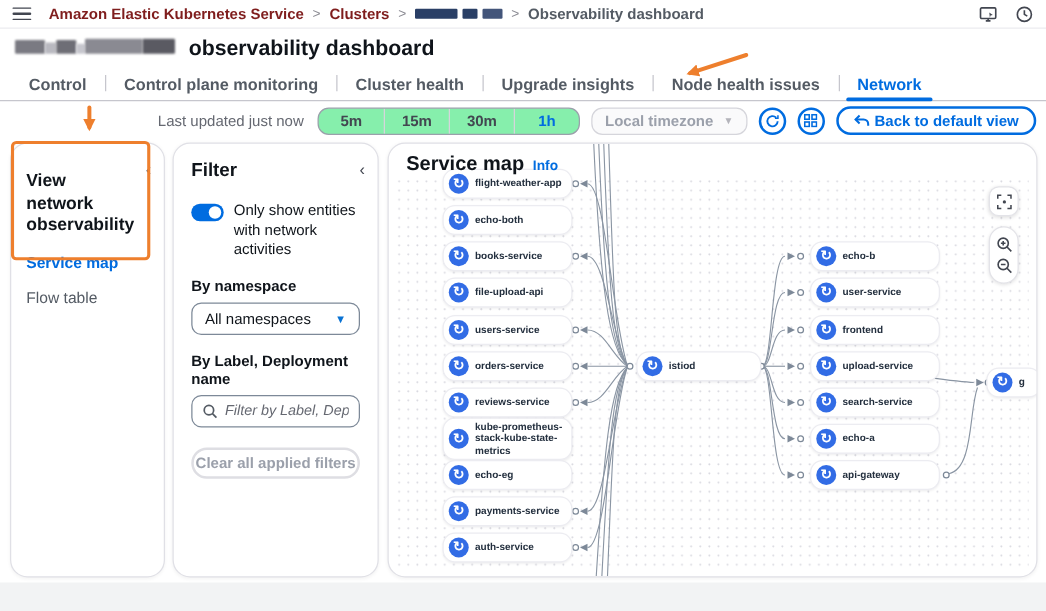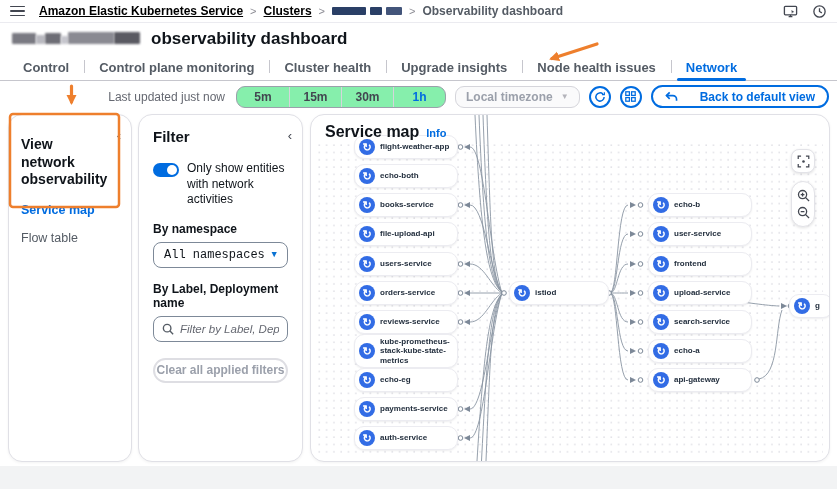--- a/index.html
+++ b/index.html
@@ -4,21 +4,21 @@
 <style>
   * { margin:0; padding:0; box-sizing:border-box; }
   html,body { width:837px; height:489px; }
   body { font-family:"Liberation Sans", sans-serif; background:#fff; position:relative; overflow:hidden; color:#0f141a; }
 
   
   .topbar { position:absolute; left:0; top:0; width:837px; height:23px; border-bottom:1px solid #ebebf0; display:flex; align-items:center; padding:0 10px; font-size:12px; }
   .hamburger { width:15px; height:11px; display:flex; flex-direction:column; justify-content:space-between; margin-right:14px; cursor:pointer; }
   .hamburger span { display:block; height:1.8px; background:#424650; border-radius:1px; }
   .crumbs { display:flex; align-items:center; gap:7px; flex:1; }
-  .crumb-link { color:#000000; text-decoration:underline; font-weight:600; cursor:pointer; }
+  .crumb-link { color:#7f1d1d; font-weight:600; cursor:pointer; }
   .crumb-sep { color:#8c8c94; font-size:11px; }
   .crumb-current { color:#545b64; font-weight:600; }
   .crumb-redact { display:inline-flex; gap:4px; align-items:center; }
   .crumb-redact i { display:inline-block; height:8px; background:#2a3f66; border-radius:1px; filter:blur(.6px); }
   .topbar-icons { display:flex; gap:14px; align-items:center; }
   .tb-icon { width:15px; height:15px; color:#424650; cursor:pointer; }
 
   
   .title-row { position:absolute; left:12px; top:26px; height:26px; display:flex; align-items:center; gap:5px; }
   .title-redact i { display:inline-block; border-radius:1px; filter:blur(.8px); }
@@ -34,40 +34,40 @@
   
   .controls { position:absolute; right:8px; top:85px; height:23px; display:flex; align-items:center; gap:9px; font-size:12px; }
   .last-updated { color:#656871; margin-right:2px; }
   .seg { display:flex; border:1px solid #9ba0ab; border-radius:9px; overflow:hidden; height:22px; background:#86efac; }
   .seg-item { width:52px; display:flex; align-items:center; justify-content:center; font-weight:700; color:#424650; cursor:pointer; border-left:1px solid #d5d5db; }
   .seg-item:first-child { border-left:none; }
   .seg-item.active { color:#006ce0; }
   .tz { height:22px; border:1px solid #d5d5db; background:#fafafb; color:#9ba0ab; border-radius:9px; display:flex; align-items:center; gap:8px; padding:0 10px; font-weight:600; }
   .tz .caret { font-size:8px; color:#b4b4bb; }
   .icon-btn { width:22px; height:22px; border-radius:50%; border:2px solid #006ce0; color:#006ce0; display:flex; align-items:center; justify-content:center; cursor:pointer; background:#fff; }
-  .back-btn { height:23px; border:2px solid #006ce0; color:#006ce0; border-radius:12px; background:#fff; display:flex; align-items:center; gap:22px; padding:0 12px; font-size:12px; font-weight:700; cursor:pointer;text-align:right; }
+  .back-btn { height:23px; border:2px solid #006ce0; color:#006ce0; border-radius:12px; background:#fff; display:flex; align-items:center; gap:4px; padding:0 12px; font-size:12px; font-weight:700; cursor:pointer;text-align:right; }
 
   
   .card { position:absolute; top:114px; height:348px; background:#fff; border:1px solid #e0e0e6; border-radius:14px; box-shadow:0 1px 3px rgba(15,20,26,.05); }
   .card-nav { left:8px; width:124px; padding:21px 12px; }
   .card-filter { left:138px; width:165px; padding:13px 14px; }
   .card-map { left:310px; width:520px; overflow:hidden; }
 
   .collapse { position:absolute; top:14px; right:10px; color:#424650; font-size:13px; cursor:pointer; line-height:1; }
   .nav-title { font-size:14px; font-weight:700; width:86px; line-height:1.25; }
   .nav-item { font-size:12.5px; margin-top:14px; cursor:pointer; color:#545b64; }
   .nav-item.active { color:#006ce0; font-weight:700; }
 
   .filter-title { font-size:15px; font-weight:700; }
   .toggle-row { display:flex; gap:8px; margin-top:16px; align-items:flex-start; }
   .toggle { width:26px; height:14px; border-radius:8px; background:#006ce0; position:relative; flex:none; margin-top:2px; cursor:pointer; }
   .toggle::after { content:""; position:absolute; right:2px; top:2px; width:10px; height:10px; border-radius:50%; background:#fff; }
   .toggle-label { font-size:12px; line-height:1.3; color:#0f141a; }
   .field-label { font-size:12px; font-weight:700; margin-top:14px; }
-  .select { margin-top:6px; height:26px; border:1.5px solid #7d8998; border-radius:8px; display:flex; align-items:center; justify-content:space-between; padding:0 10px; font-size:12px; cursor:pointer; background:#fff;font-family:Liberation Mono, monospace; }
+  .select { margin-top:6px; height:26px; border:1.5px solid #7d8998; border-radius:8px; display:flex; align-items:center; justify-content:space-between; padding:0 10px; font-size:12px; cursor:pointer; background:#fff; }
   .select .caret { color:#0972d3; font-size:9px; }
   .search-box { margin-top:6px; height:26px; border:1.5px solid #7d8998; border-radius:8px; display:flex; align-items:center; padding:0 8px; gap:6px; background:#fff; }
   .search-box svg { flex:none; }
   .search-box input { border:none; outline:none; width:100%; font-size:11.5px; font-style:italic; color:#414d5c; background:transparent; font-family:"Liberation Sans",sans-serif; }
   .search-box input::placeholder { color:#656871; font-style:italic; }
   .clear-btn { margin-top:16px; width:100%; height:25px; border:2px solid #dedee3; background:#fff; color:#9ba0ab; border-radius:13px; font-size:12px; font-weight:700; cursor:default; font-family:"Liberation Sans",sans-serif; }
 
   
   .map-title { position:absolute; left:14px; top:8px; z-index:5; display:flex; align-items:baseline; gap:7px; }
   .map-title h2 { font-size:16px; font-weight:700; }

